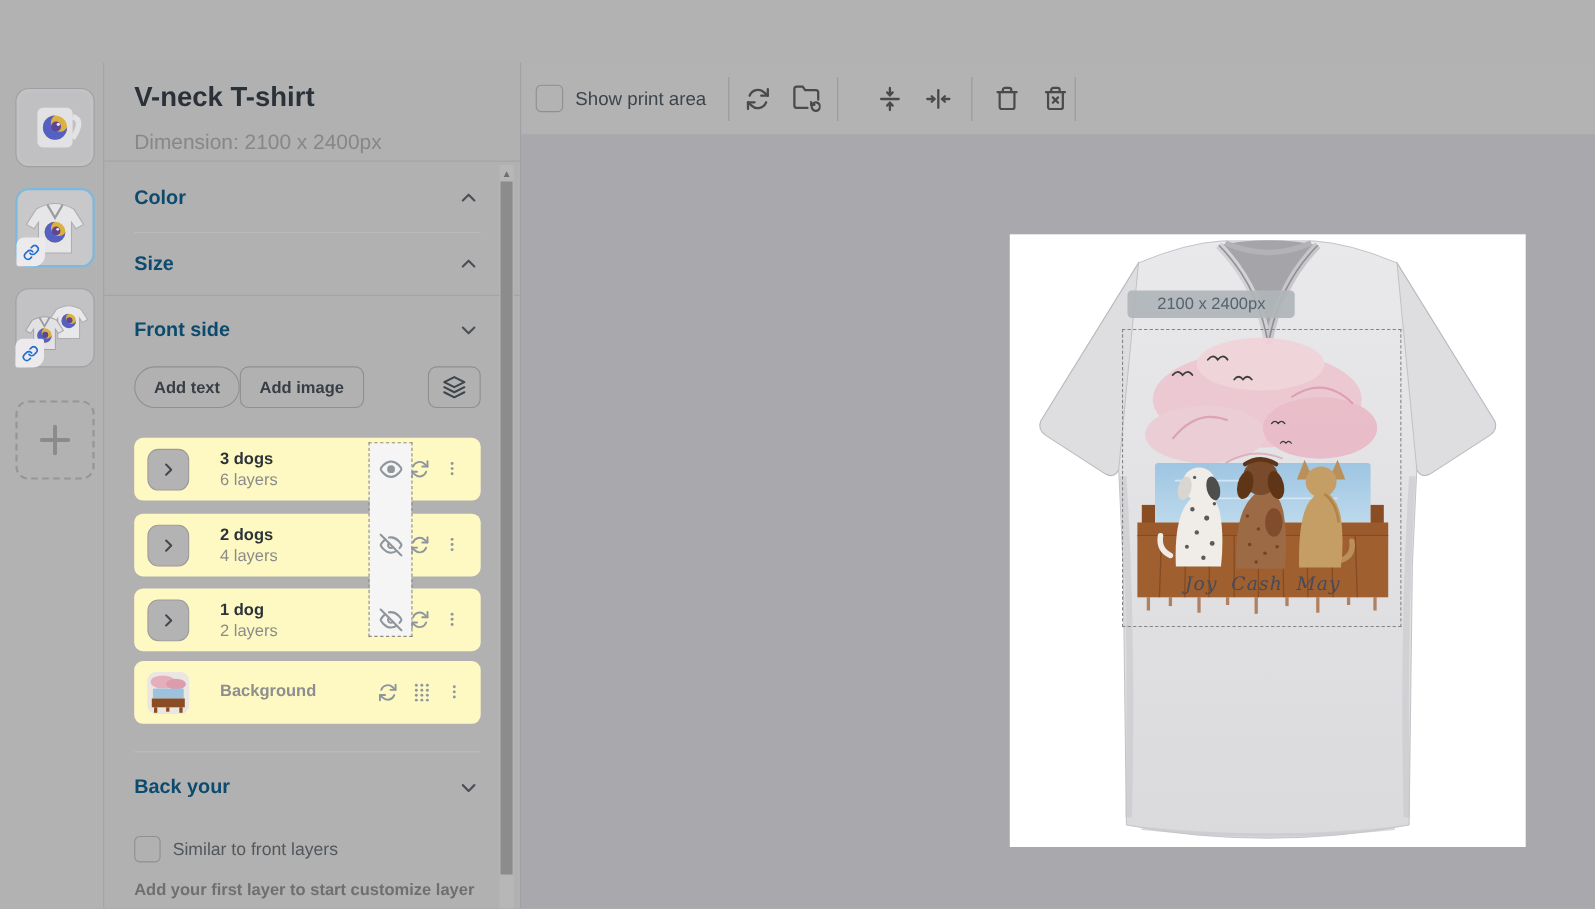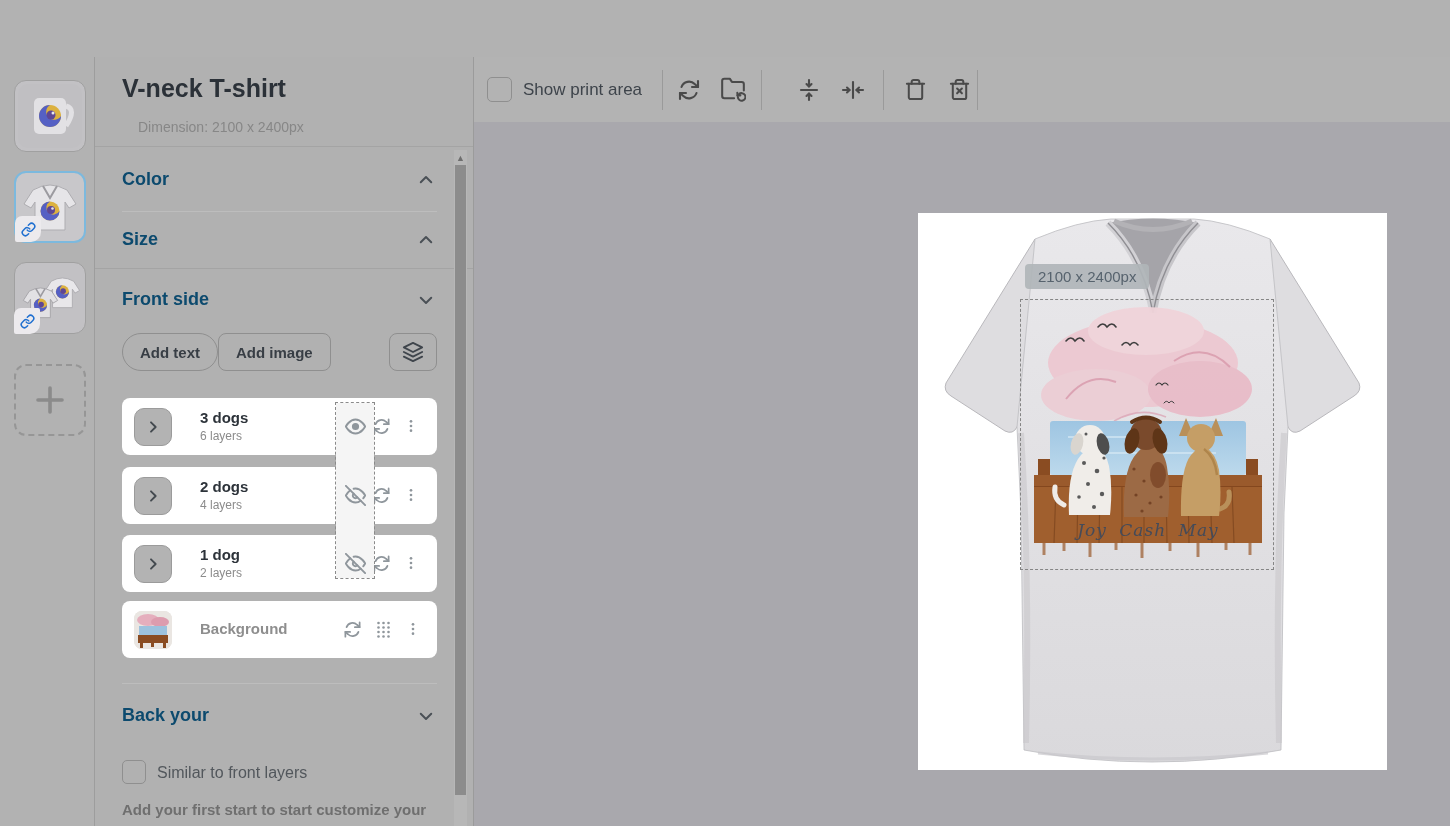--- a/index.html
+++ b/index.html
@@ -25,38 +25,38 @@
            border:1px solid #a0a0a0; cursor:pointer; display:flex; align-items:center; justify-content:center; }
   .thumb.selected { border:2px solid #7cb9de; background:#c8c7ca; }
   .link-badge { position:absolute; left:-1px; bottom:-1px; width:26px; height:26px; background:#eceaed;
                 border-radius:7px 2px 10px 2px; display:flex; align-items:center; justify-content:center; color:#1f6fd0; }
   .thumb-add { position:absolute; left:14px; width:72px; height:72px; border-radius:12px; border:2px dashed #969696;
                display:flex; align-items:center; justify-content:center; color:#8b8b8b; cursor:pointer; background:transparent; }
 
   
   .panel { width:379px; flex:none; background:#b1b1b1; border-right:1px solid #9b9b9b; position:relative; overflow:hidden; }
   .p-title { position:absolute; left:27px; top:17px; font-size:25px; font-weight:bold; color:#2b3138; }
-  .p-dim { position:absolute; left:27px; top:62px; font-size:14px; color:#878787;margin-left:16px; }
+  .p-dim { position:absolute; left:27px; top:62px; font-size:19px; color:#878787; }
   .div-full { position:absolute; left:0; right:0; height:1px; background:#a4a4a4; }
   .div-inner { position:absolute; left:27px; width:315px; height:1px; background:#bdbdbd; }
   .sec-label { position:absolute; left:27px; font-size:18px; font-weight:bold; color:#0c4a6e; }
   .sec-chevron { position:absolute; left:322px; color:#4a5056; width:18px; height:18px; cursor:pointer; }
 
   .btn { position:absolute; height:38px; border:1.5px solid #8f8f8f; border-radius:8px; background:transparent;
          font-family:inherit; font-size:15px; font-weight:bold; color:#383e45; padding:0 17px; cursor:pointer; }
   .icon-sq-btn { position:absolute; width:48px; height:38px; border:1.5px solid #8f8f8f; border-radius:8px;
                  background:transparent; display:flex; align-items:center; justify-content:center; color:#3f454c; cursor:pointer; }
 
-  .layer-row { position:absolute; left:27px; width:315px; height:57px; background:#ffffff; border-radius:8px; }
+  .layer-row { position:absolute; left:27px; width:315px; height:57px; background:#fef9c3; border-radius:8px; }
   .expander { position:absolute; left:12px; top:10px; width:38px; height:38px; border:1.5px solid #9b9b9b; border-radius:10px;
               background:#b3b3b3; display:flex; align-items:center; justify-content:center; color:#43494f; cursor:pointer; }
   .layer-thumb { position:absolute; left:12px; top:10px; width:38px; height:38px; border-radius:8px; overflow:hidden; background:#e7e3df; }
   .layer-text { position:absolute; left:78px; top:10px; }
   .layer-title { font-size:15px; font-weight:bold; color:#2d333a; line-height:20px; }
-  .layer-sub { font-size:12px; color:#8b8b8b; line-height:17px; }
+  .layer-sub { font-size:15px; color:#8b8b8b; line-height:17px; }
   .layer-title-solo { position:absolute; left:78px; top:19px; font-size:15px; font-weight:bold; color:#8e8e8e; }
   .row-ico { position:absolute; top:17px; width:22px; height:22px; display:flex; align-items:center; justify-content:center;
              color:#8f969c; cursor:pointer; }
   .row-ico.z { z-index:3; }
 
   .hl-strip { position:absolute; left:241px; top:346px; width:38px; height:175px; background:#f5f5f5;
               outline:1px dashed #8a8a8a; z-index:2; }
 
   .checkbox { border:1.5px solid #8f8f8f; border-radius:5px; background:transparent; cursor:pointer; }
   .back-check-label { font-size:16px; color:#52575c; }
@@ -72,21 +72,21 @@
   .toolbar { position:absolute; top:0; left:0; right:0; height:65px; background:#b3b3b3; }
   .tb-item { position:absolute; top:0; height:65px; display:flex; align-items:center; color:#4a4a4a; }
   .tb-divider { position:absolute; top:13px; width:1px; height:40px; background:#9a9a9a; }
   .tb-icon { width:26px; height:26px; display:flex; align-items:center; justify-content:center; color:#4a4a4a; cursor:pointer; }
   .tb-label { font-size:17px; color:#3e444b; margin-left:11px; }
 
   .canvas-body { position:absolute; top:65px; left:0; right:0; bottom:0; }
   .mockup { position:absolute; left:444px; top:91px; width:469px; height:557px; background:#ffffff; }
   .print-area { position:absolute; left:546px; top:177px; width:254px; height:271px; border:1px dashed #858585; }
   .size-label { position:absolute; left:551px; top:142px; background:rgba(176,181,184,.92); color:#57636e;
-                font-size:15px; padding:4px 13px; border-radius:4px; }
+                font-size:15px; padding:4px 27px; border-radius:4px; }
 </style>
 </head>
 <body>
 
 <div class="app">
 
 
   <div class="main">
 
     <div class="rail">
@@ -344,21 +344,21 @@
       <div class="sec-label" style="top:648px;">Back your</div>
       <div class="sec-chevron" style="top:650px;">
         <svg width="18" height="18" viewBox="0 0 24 24" fill="none" stroke="currentColor" stroke-width="2.6" stroke-linecap="round" stroke-linejoin="round">
             <polyline points="5 9 12 16 19 9"></polyline>
           </svg>
       </div>
 
       <div class="checkbox" style="position:absolute; left:27px; top:703px; width:24px; height:24px;"></div>
       <div class="back-check-label" style="position:absolute; left:62px; top:707px;">Similar to front layers</div>
 
-      <div class="hint-text">Add your first start to start customize your</div>
+      <div class="hint-text">Add your first layer to start customize layer</div>
 
       <div class="p-scroll">
         <div class="p-scroll-arrow">▲</div>
         <div class="p-scroll-thumb"></div>
       </div>
     </div>
 
     <div class="canvas-col">
 
       <div class="toolbar">

